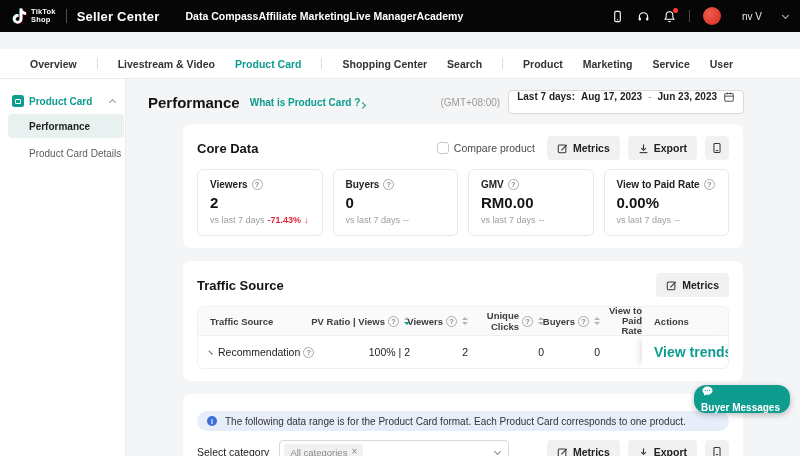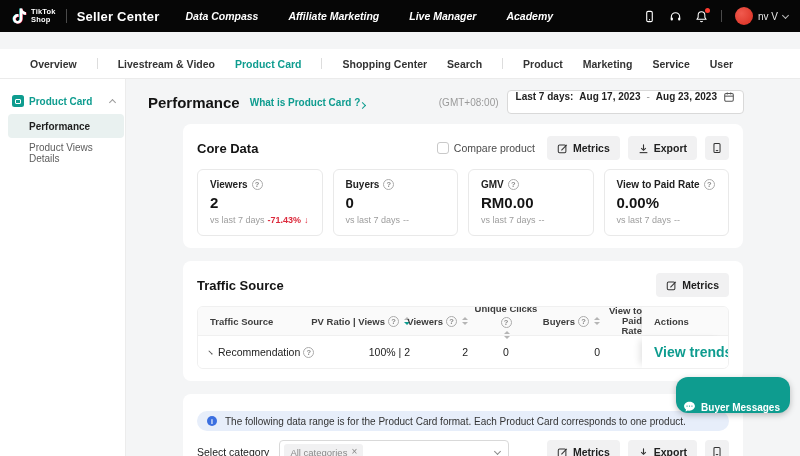--- a/index.html
+++ b/index.html
@@ -5,27 +5,27 @@
   * { margin:0; padding:0; box-sizing:border-box; }
   html,body { width:800px; height:456px; overflow:hidden; }
   body { font-family:"Liberation Sans", sans-serif; background:#f4f5f6; color:#1a1a1a; position:relative; }
 
   
   .topbar { height:32px; background:#060606; display:flex; align-items:center; padding:0 12px; color:#fff; }
   .logo { display:flex; align-items:center; gap:4px; }
   .logo-text { font-size:7.5px; font-weight:700; line-height:8px; letter-spacing:.2px; }
   .tb-div { width:1px; height:14px; background:#4a4a4a; margin:0 10px; }
   .product-name { font-size:13px; font-weight:700; letter-spacing:.2px; }
-  .tb-nav { display:flex; gap:30px; margin-left:26px;font-style:italic; }
+  .tb-nav { display:flex; margin-left:26px; }
   .tb-nav-item { font-size:10.5px; font-weight:600; color:#fff; cursor:pointer; white-space:nowrap; }
   .tb-right { margin-left:auto; display:flex; align-items:center; gap:13px; }
   .tb-icon { display:flex; align-items:center; position:relative; cursor:pointer; }
   .bell-dot { position:absolute; top:-2px; right:-2px; width:5px; height:5px; background:#ff3b30; border-radius:50%; }
   .tb-div2 { width:1px; height:12px; background:#4a4a4a; }
-  .userchip { display:flex; align-items:center; gap:5px; cursor:pointer; }
+  .userchip { display:flex; align-items:center; gap:21px; cursor:pointer; }
   .avatar { width:18px; height:18px; border-radius:50%; background:radial-gradient(circle at 35% 35%, #f05a4e, #d92d20); display:flex; align-items:center; justify-content:center; color:#fff; font-size:6px; font-weight:700; }
   .username { font-size:10px; color:#e8e8e8; }
 
   
   .chev { display:inline-block; width:5px; height:5px; border-right:1.4px solid currentColor; border-bottom:1.4px solid currentColor; }
   .chev.down { transform:rotate(45deg); margin-top:-2px; }
   .chev.right { transform:rotate(-45deg); }
   .chev.up { transform:rotate(-135deg); margin-top:3px; }
   .chev.dim { color:#bbb; }
 
@@ -80,21 +80,21 @@
   
   .tbl { margin-top:9px; border:1px solid #f0f0f0; border-radius:6px; overflow:hidden; }
   .trow { display:flex; align-items:center; }
   .thead { background:#fafafa; height:28px; font-size:9.5px; font-weight:700; color:#3d3d3d; }
   .tdata { height:33px; font-size:10.5px; color:#222; border-top:1px solid #f0f0f0; background:#fff; }
   .cell { display:flex; align-items:center; gap:3px; flex:none; }
   .num { justify-content:flex-end; text-align:right; }
   .c-source { width:112px; padding-left:12px; }
   .c-pv { width:100px; }
   .c-viewers { width:58px; }
-  .c-unique { width:76px;flex-direction:column; }
+  .c-unique { width:76px; }
   .c-buyers { width:56px; }
   .c-viewto { flex:1; overflow:hidden; justify-content:flex-end; }
   .c-viewto .wrap-label { width:50px; text-align:right; line-height:10px; white-space:normal; }
   .c-actions { width:86px; padding-left:12px; align-self:stretch; display:flex; align-items:center; box-shadow:-6px 0 7px -4px rgba(0,0,0,.12); background:inherit; }
   .sort { display:inline-flex; flex-direction:column; gap:2px; margin-left:2px; cursor:pointer; }
   .sort i { width:0; height:0; border-left:3px solid transparent; border-right:3px solid transparent; }
   .sort .up { border-bottom:3.5px solid #b5b5b5; }
   .sort .down { border-top:3.5px solid #b5b5b5; }
   .sort.desc .down { border-top-color:#0e9c8f; }
   .link { color:#0e9c8f; font-weight:600; font-size:14px; cursor:pointer; white-space:nowrap; }
@@ -105,21 +105,21 @@
   .banner { margin-top:7px; background:#e7eefa; border-radius:10px; height:20px; display:flex; align-items:center; gap:8px; padding:0 10px; font-size:10px; color:#333; }
   .info-icon { width:10px; height:10px; border-radius:50%; background:#3b6fe0; color:#fff; font-size:7px; font-weight:700; display:flex; align-items:center; justify-content:center; font-style:normal; flex:none; }
   .select-row { display:flex; align-items:center; margin-top:9px; }
   .select-label { font-size:10.5px; color:#222; }
   .select { width:230px; height:24px; border:1px solid #d9d9d9; border-radius:4px; background:#fff; display:flex; align-items:center; padding:0 8px 0 4px; margin-left:10px; cursor:pointer; }
   .tag { background:#f1f1f2; border-radius:3px; height:16px; display:flex; align-items:center; gap:4px; padding:0 6px; font-size:9.5px; color:#8a8a8a; }
   .tag-x { color:#8a8a8a; font-size:10px; cursor:pointer; line-height:1; }
   .select .chev { margin-left:auto; color:#8a8a8a; }
 
   
-  .buyer-pill { position:fixed; right:10px; bottom:43px; height:36px; background:#0e9c8f; border-radius:12px; display:flex; align-items:flex-end; gap:5px; padding:0 10px 0 7px; color:#fff; font-size:10px; font-weight:700; border:none; cursor:pointer; box-shadow:0 2px 6px rgba(0,0,0,.25); font-family:inherit; }
+  .buyer-pill { position:fixed; right:10px; bottom:43px; height:28px; background:#0e9c8f; border-radius:12px; display:flex; align-items:flex-start; gap:5px; padding:0 10px 0 7px; color:#fff; font-size:10px; font-weight:700; border:none; cursor:pointer; box-shadow:0 2px 6px rgba(0,0,0,.25); font-family:inherit;flex-direction:column; }
 
   .text-cursor { position:absolute; left:472px; top:382px; width:1px; height:11px; background:#333; }
   .text-cursor::before, .text-cursor::after { content:""; position:absolute; left:-2px; width:5px; height:1px; background:#333; }
   .text-cursor::after { bottom:0; }
 
   svg { display:block; }
 </style>
 </head>
 <body>
 
@@ -194,37 +194,37 @@
 
   <aside class="sidebar">
     <div class="side-group">
       <span class="side-group-icon">
           <i></i>
         </span>
       <span>Product Card</span>
       <i class="chev up"></i>
     </div>
     <div class="side-item active">Performance</div>
-    <div class="side-item">Product Views Details</div>
+    <div class="side-item">Product Card Details</div>
   </aside>
 
   <main>
     <div class="page-header">
       <span class="page-title">Performance</span>
       <span class="help-link">
         <span>What is Product Card ?</span>
         <i class="chev right"></i>
       </span>
       <div class="ph-right">
         <span class="tz">(GMT+08:00)</span>
         <div class="datebox">
           <span>Last 7 days:</span>
           <span>Aug 17, 2023</span>
           <span class="dash">-</span>
-          <span>Aug 23, 2023</span>
+          <span>Jun 23, 2023</span>
           <span>
             <svg width="12" height="12" viewBox="0 0 14 14" fill="none" stroke="#555" stroke-width="1.2">
               <rect x="2" y="3" width="10" height="9" rx="1.5"></rect>
                 <line x1="2" y1="6" x2="12" y2="6"></line>
               <line x1="5" y1="1.8" x2="5" y2="4"></line>
                 <line x1="9" y1="1.8" x2="9" y2="4"></line>
             </svg>
           </span>
         </div>
       </div>

